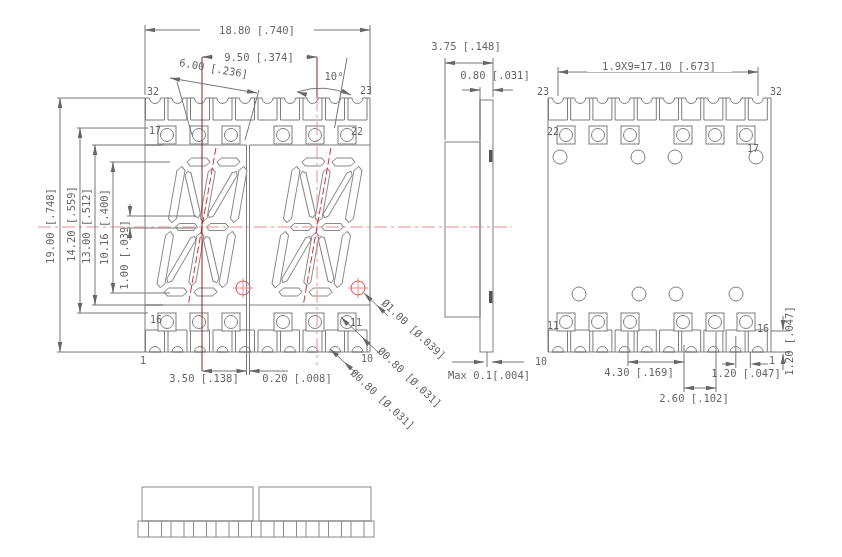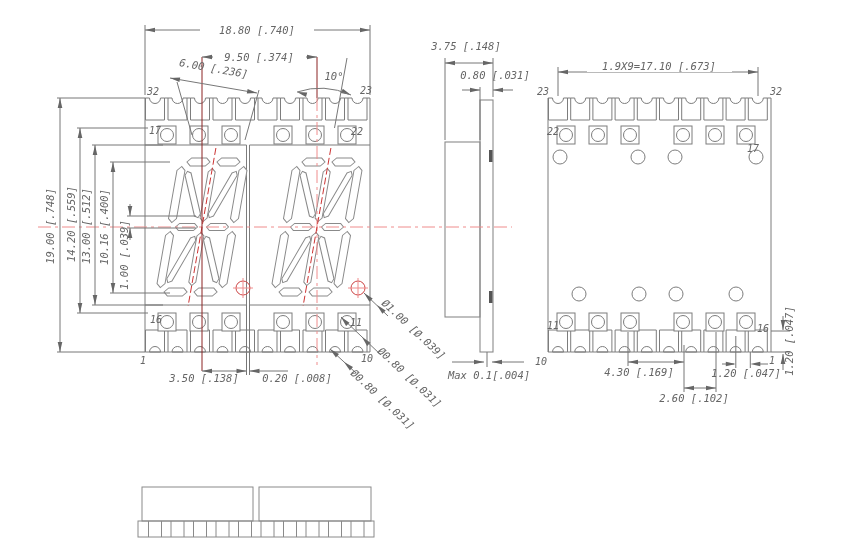--- a/index.html
+++ b/index.html
@@ -1,18 +1,18 @@
 <!DOCTYPE html>
 <html><head>
 <meta charset="utf-8">
 <title>Display Package Outline Drawing</title>
 <style>
   html,body{margin:0;padding:0;background:#ffffff;}
   .sheet{position:relative;width:842px;height:557px;background:#fff;overflow:hidden;
-         font-family:"DejaVu Sans Mono","Liberation Mono",monospace;font-style:italic;}
+         font-family:"DejaVu Sans Mono","Liberation Mono",monospace;}
   svg{display:block;}
   .dt{fill:#666;font-size:10.5px;font-family:"DejaVu Sans Mono","Liberation Mono",monospace;text-anchor:middle;}
   .ds{fill:#666;font-size:10.5px;font-family:"DejaVu Sans Mono","Liberation Mono",monospace;text-anchor:start;}
   .pl{fill:#666;font-size:10px;font-family:"DejaVu Sans Mono","Liberation Mono",monospace;text-anchor:middle;}
 </style>
 </head>
 <body>
 
 <div class="sheet">
 <svg width="842" height="557" viewBox="0 0 842 557">

